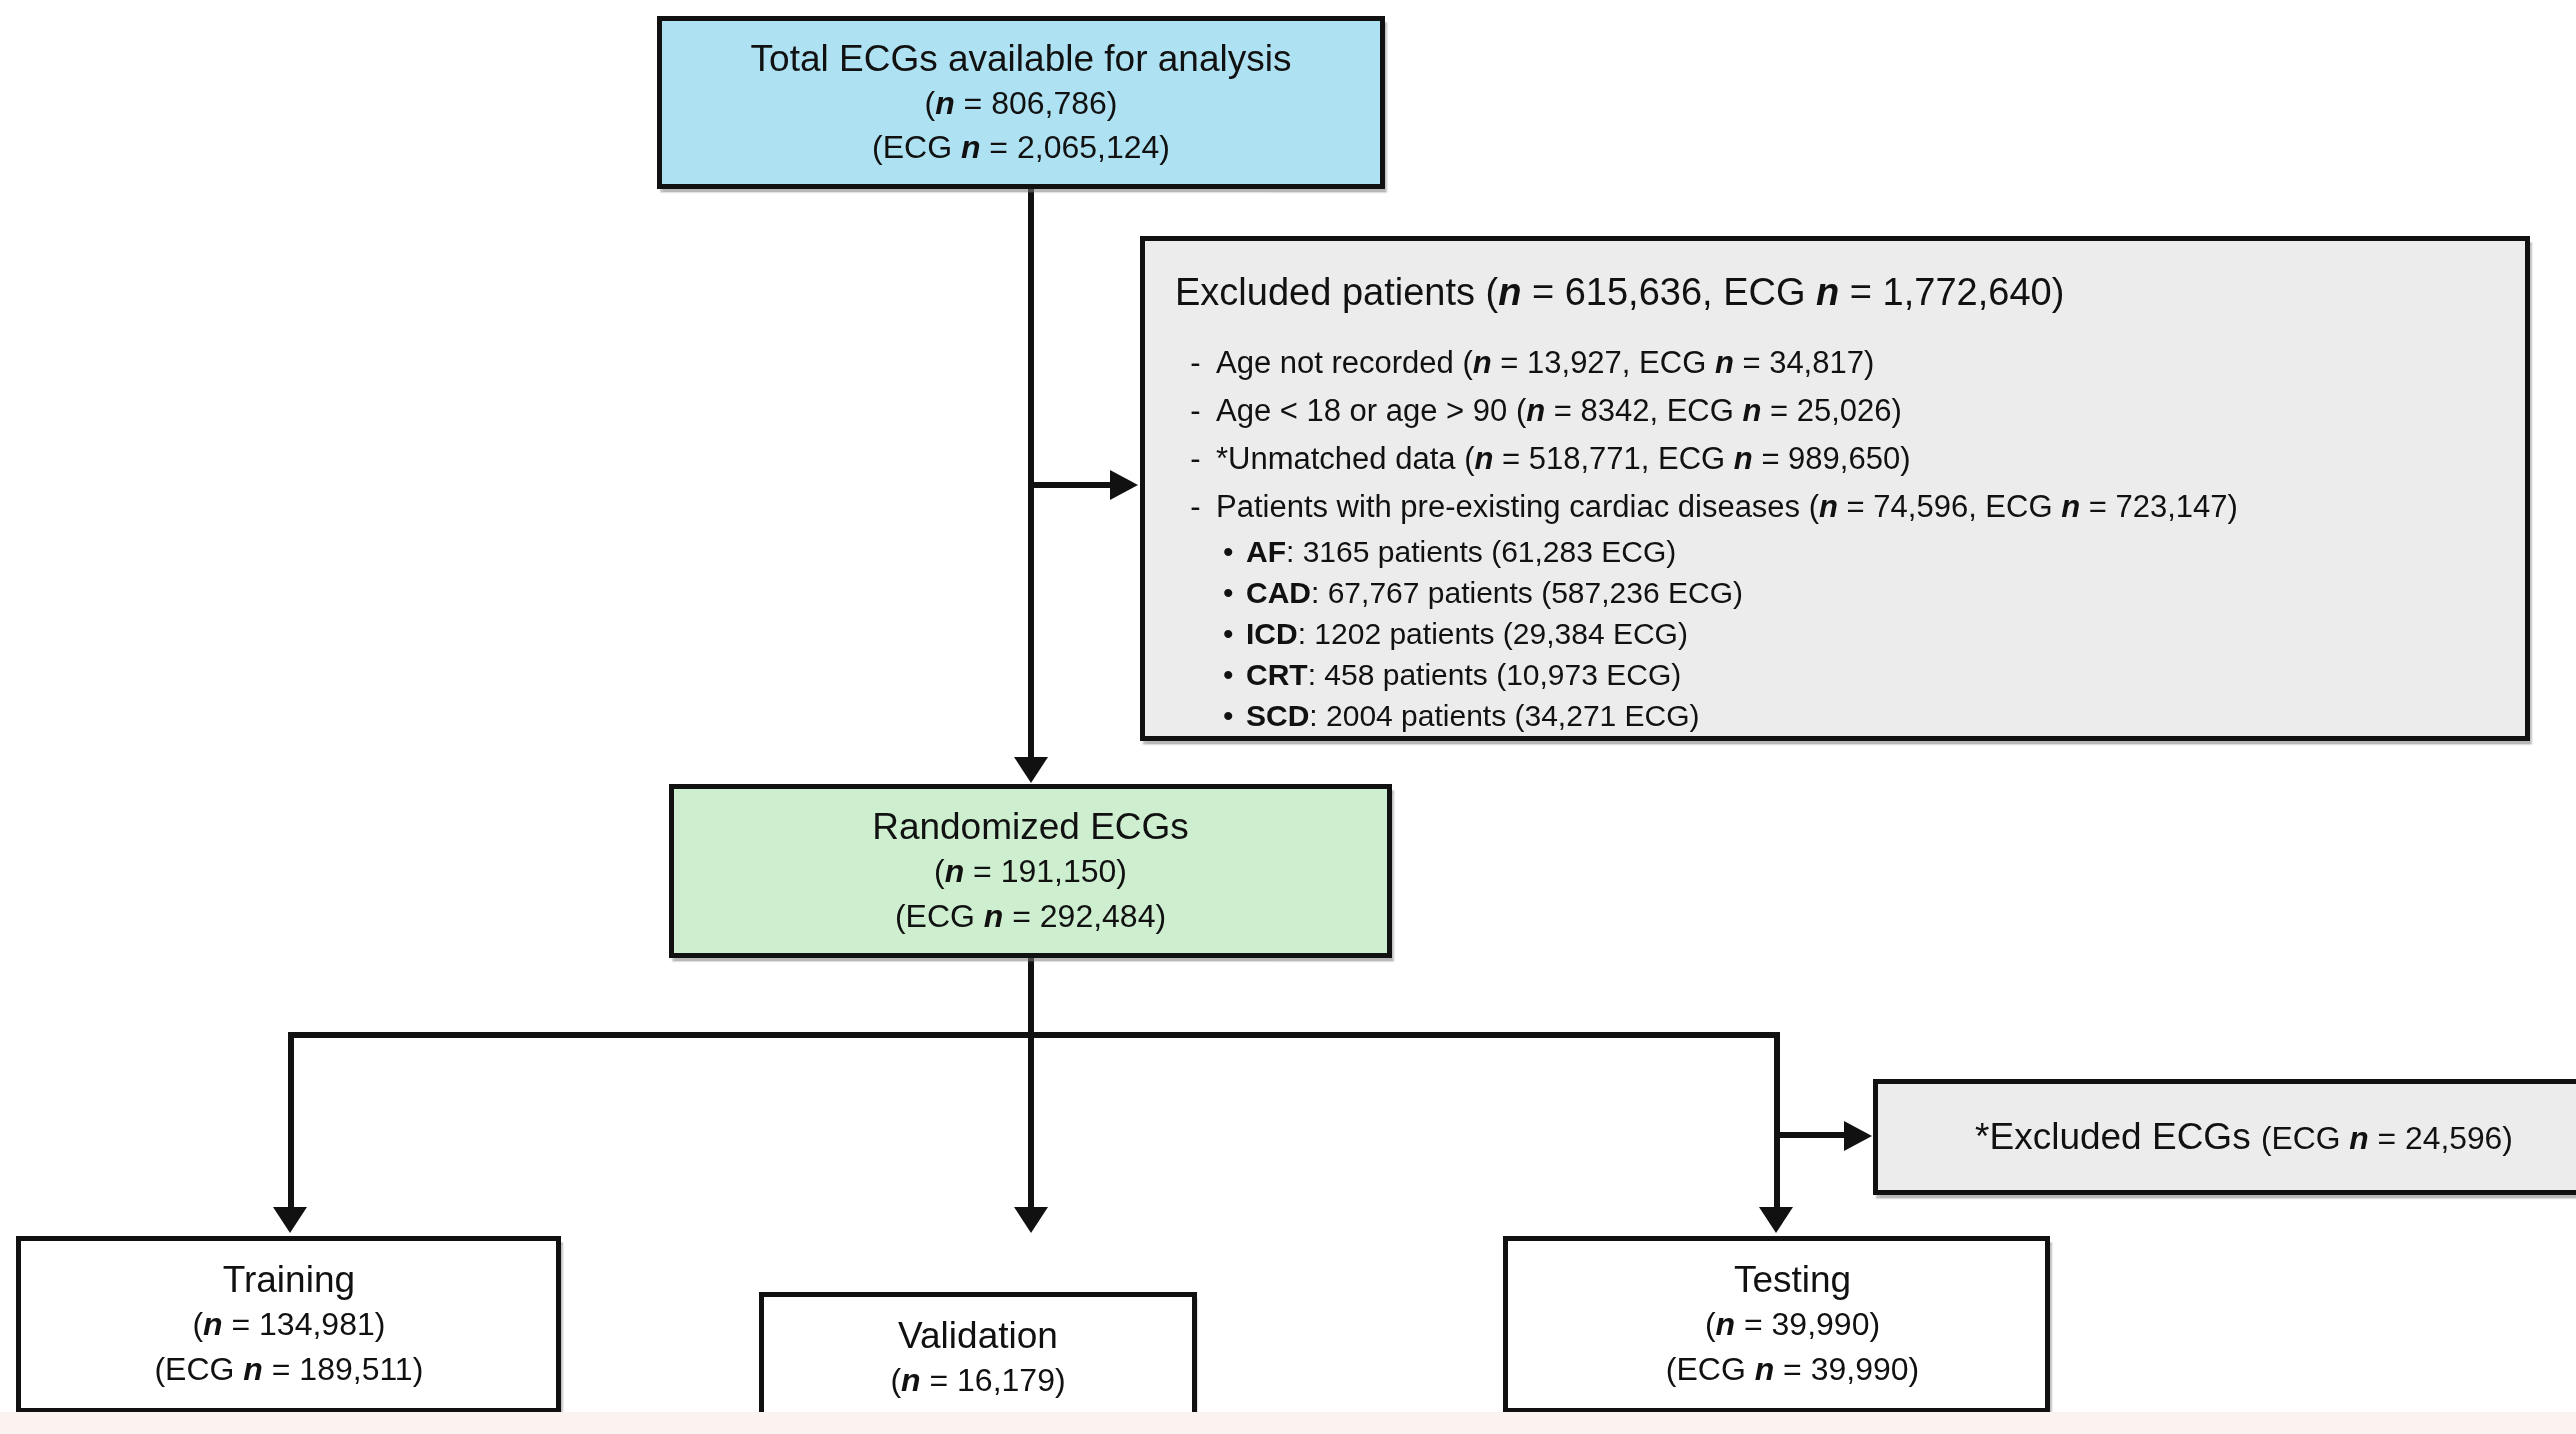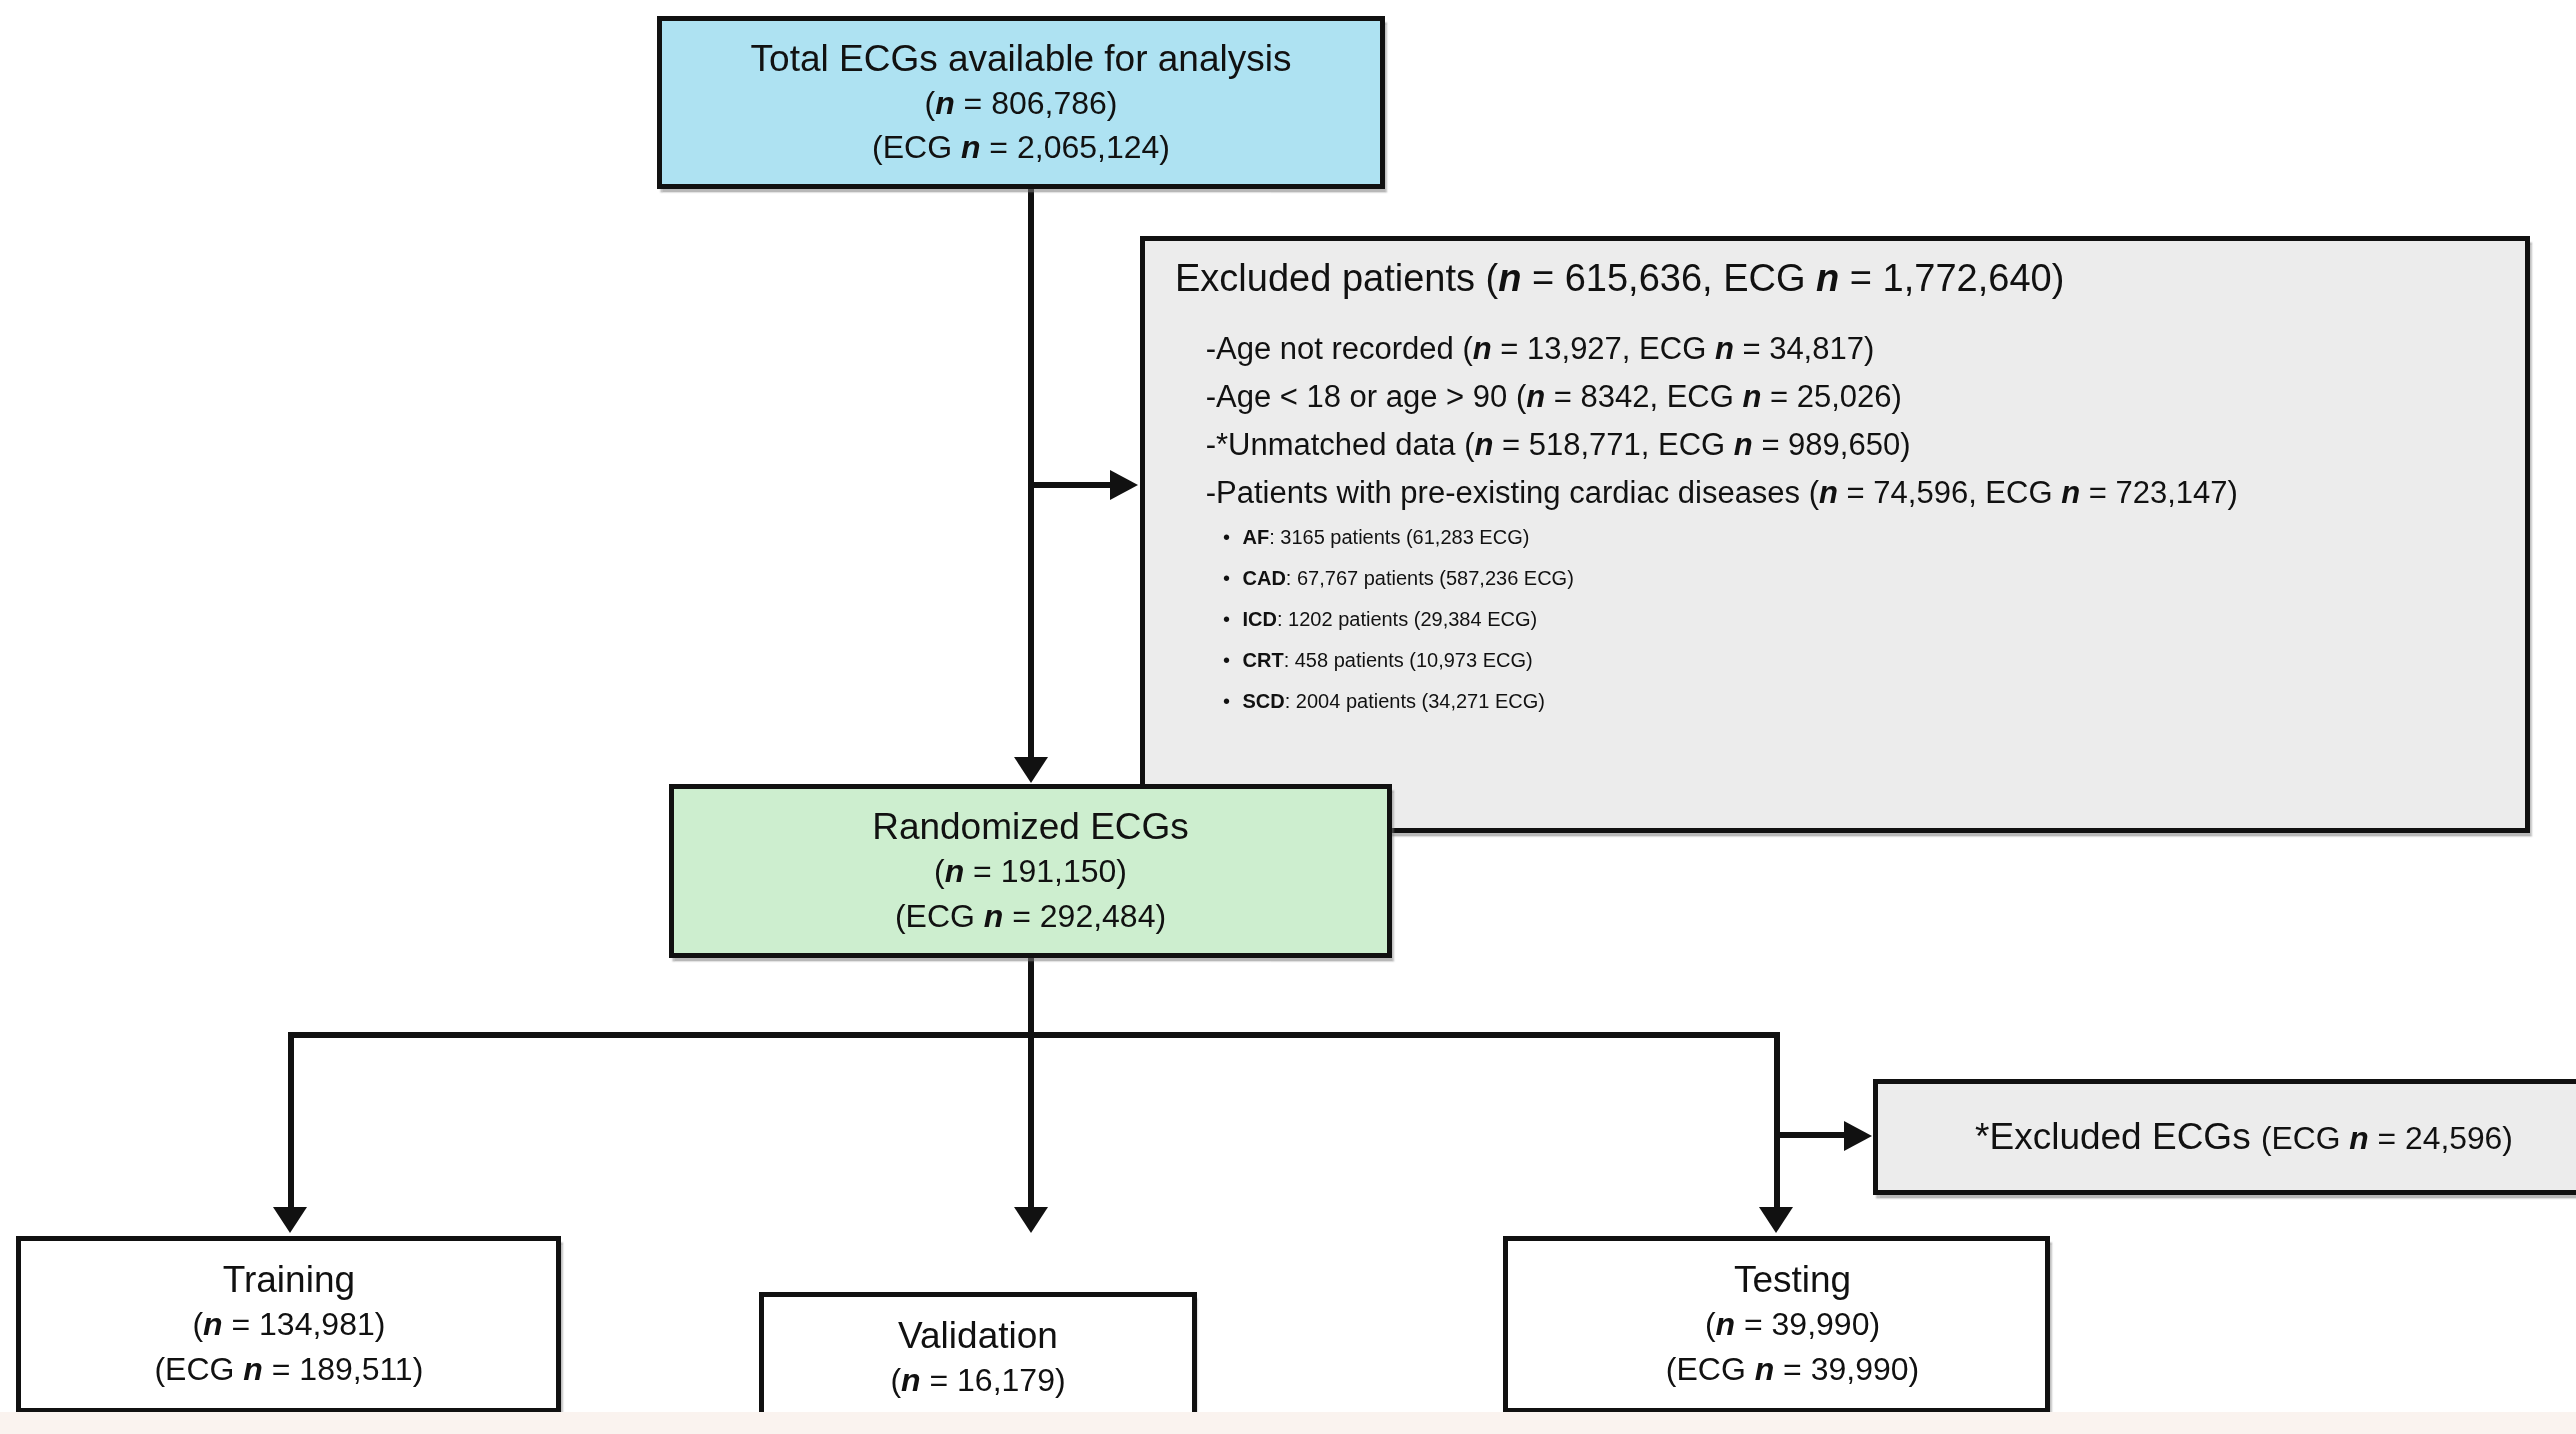--- a/index.html
+++ b/index.html
@@ -33,30 +33,30 @@
 
   .box-total      { left:  657px; top:   16.4px; width:  728px; height: 173px; }
   .box-randomized { left:  669px; top: 784px; width:  723px; height: 174px; }
   .box-training   { left:   16.4px; top: 1236px; width:  545px; height: 177px; }
   .box-validation { left:  759px; top: 1292px; width:  438px; height: 177px; }
   .box-testing    { left: 1503px; top: 1236px; width:  547px; height: 177px; }
   .box-excl-ecgs  { left: 1873px; top: 1079px; width:  742px; height: 116px; }
   .box-excl-ecgs .excl-ecgs-label { font-size: 37px; line-height: 1.2; }
 
   .box-excluded {
-    left: 1140px; top: 236px; width: 1390px; height: 597px;
+    left: 1140px; top: 236px; width: 1390px; height: 505px;
     align-items: flex-start;
     justify-content: flex-start;
-    text-align: right;
-    padding: 6px 30px;
+    text-align: center;
+    padding: 20px 30px;
   }
   .excl-header { font-size: 38px; line-height: 1.2; margin: 9.4px 0 23.5px 0; }
   .excl-item   { font-size: 31px; line-height: 48px; display: flex; }
   .excl-item .dash { width: 41px; flex: 0 0 41px; }
-  .excl-bullet { font-size: 20px; line-height: 41px; padding-left: 48px; }
+  .excl-bullet { font-size: 30px; line-height: 41px; padding-left: 48px; }
   .excl-bullet .dot { margin-right: 12.5px; }
 
   
   .sg-t  { }
   .sg-n  { font-style: italic; font-weight: 700; }
   .sg-b  { font-weight: 700; }
   .sg-p  { font-size: 0.86em; }
   .sg-np { font-size: 0.86em; font-style: italic; font-weight: 700; }
 
   

